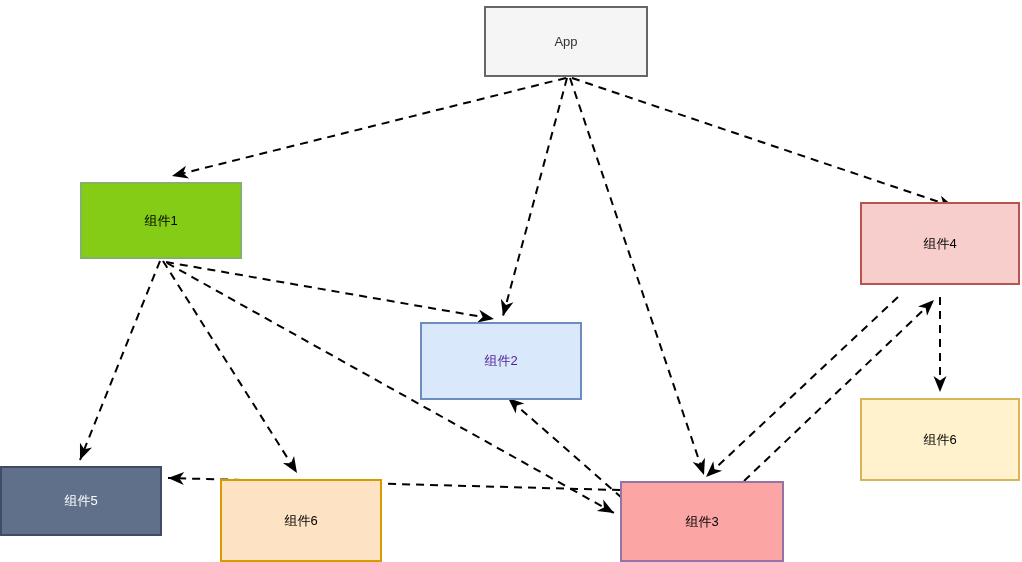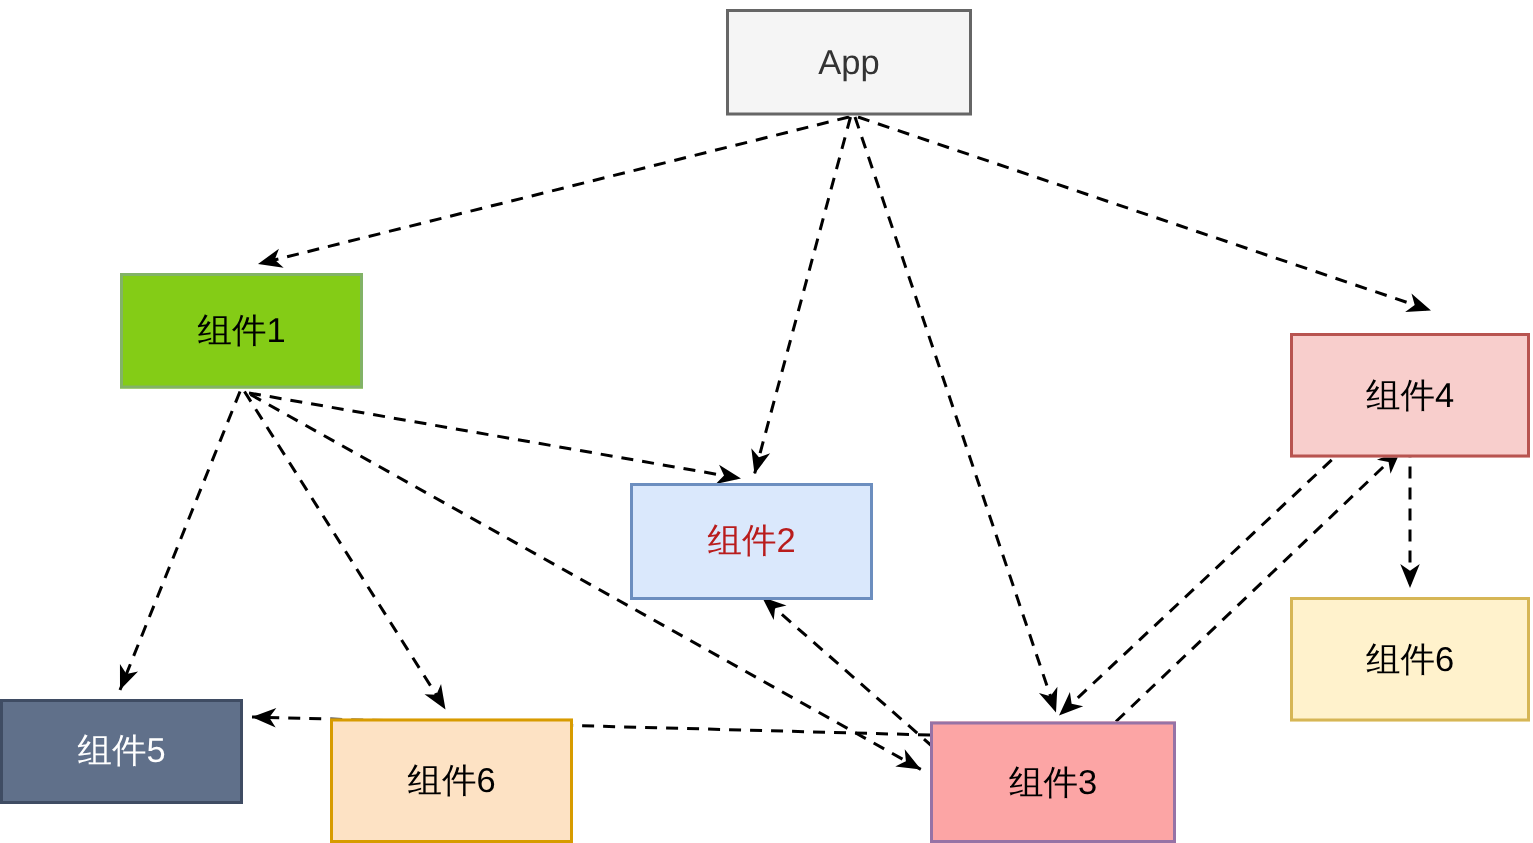--- a/index.html
+++ b/index.html
@@ -29,21 +29,21 @@
   .node {
     position: absolute;
     box-sizing: border-box;
     display: flex;
     align-items: center;
     justify-content: center;
     border-style: solid;
     border-width: 2px;
   }
   .node-label {
-    font-size: 23px;
+    font-size: 13px;
     line-height: 1.2;
     white-space: nowrap;
     user-select: none;
   }
   .edge-path {
     fill: none;
     stroke: #000000;
     stroke-width: 2;
     stroke-dasharray: 8 6;
   }
@@ -112,25 +112,25 @@
       </g>
     </svg>
 
   <div id="node-layer">
       <div class="node" style="left: 484px; top: 6px; width: 164px; height: 71px; background: rgb(245, 245, 245); border-color: rgb(102, 102, 102);">
         <span class="node-label" style="color: rgb(51, 51, 51);">App</span>
       </div>
       <div class="node" style="left: 80px; top: 182px; width: 162px; height: 77px; background: #84cc16; border-color: rgb(130, 179, 102);">
         <span class="node-label" style="color: rgb(0, 0, 0);">组件1</span>
       </div>
-      <div class="node" style="left: 860px; top: 222px; width: 160px; height: 83px; background: rgb(248, 206, 204); border-color: rgb(184, 84, 80);">
+      <div class="node" style="left: 860px; top: 202px; width: 160px; height: 83px; background: rgb(248, 206, 204); border-color: rgb(184, 84, 80);">
         <span class="node-label" style="color: rgb(0, 0, 0);">组件4</span>
       </div>
       <div class="node" style="left: 420px; top: 322px; width: 162px; height: 78px; background: rgb(218, 232, 252); border-color: rgb(108, 142, 191);">
-        <span class="node-label" style="color: #b91c1c;">组件2</span>
+        <span class="node-label" style="color: #4c1d95;">组件2</span>
       </div>
       <div class="node" style="left: 860px; top: 398px; width: 160px; height: 83px; background: rgb(255, 242, 204); border-color: rgb(214, 182, 86);">
         <span class="node-label" style="color: rgb(0, 0, 0);">组件6</span>
       </div>
       <div class="node" style="left: 0px; top: 466px; width: 162px; height: 70px; background: rgb(96, 112, 138); border-color: rgb(63, 76, 99);">
         <span class="node-label" style="color: rgb(255, 255, 255);">组件5</span>
       </div>
       <div class="node" style="left: 220px; top: 479px; width: 162px; height: 83px; background: rgb(253, 226, 196); border-color: rgb(215, 155, 0);">
         <span class="node-label" style="color: rgb(0, 0, 0);">组件6</span>
       </div>

